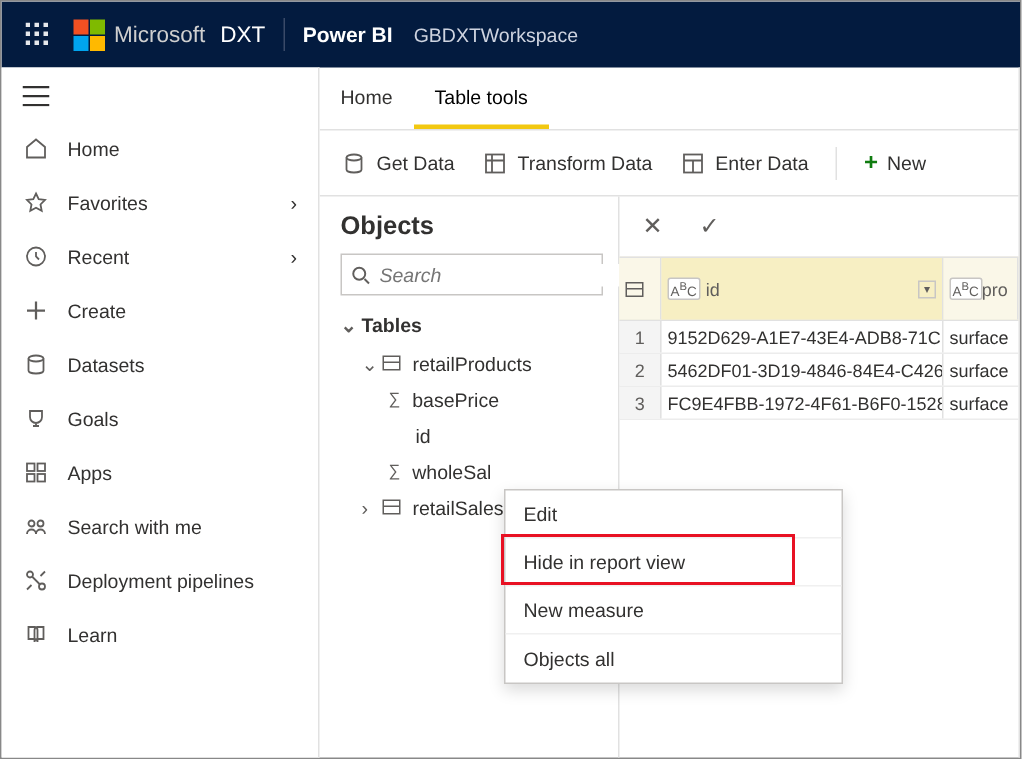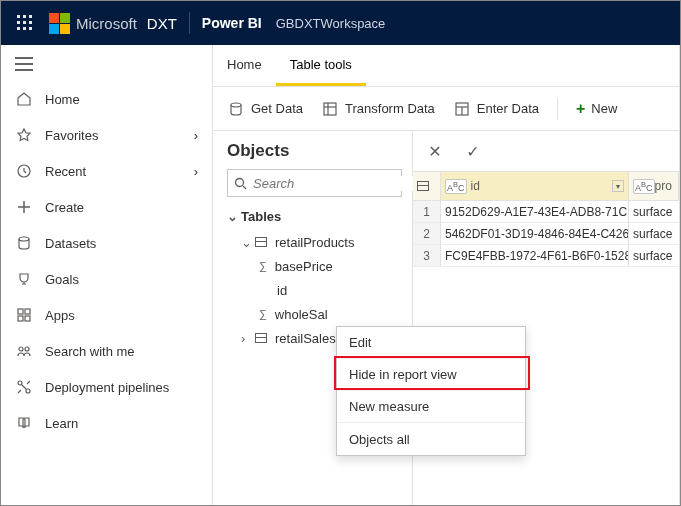--- a/index.html
+++ b/index.html
@@ -53,35 +53,35 @@
   .indent-1{padding-left:14px;} .indent-2{padding-left:32px;} .indent-3{padding-left:50px;}
   .sigma::before{content:"∑"; color:#605e5c; margin-right:4px; font-size:11px;}
   .table-icon{width:12px;height:10px;border:1px solid #605e5c;display:inline-block;margin-right:4px;position:relative;}
   .table-icon::before{content:"";position:absolute;left:0;right:0;top:3px;border-top:1px solid #605e5c;}
   .chev{display:inline-block;width:10px;color:#605e5c;}
 
   
   .grid-wrap { flex:1; display:flex; flex-direction:column; min-width:0;}
   .grid-toolbar{ height:40px; display:flex; align-items:center; gap:10px; padding:0 8px; color:#605e5c;}
   .tb-btn{width:28px;height:28px;display:flex;align-items:center;justify-content:center;font-size:16px;}
-  .grid-header{display:flex;background:#f5f0d9;border-top:1px solid #e1e1e1;border-bottom:1px solid #e1e1e1;height:30px;align-items:stretch;}
+  .grid-header{display:flex;background:#f5f0d9;border-top:1px solid #e1e1e1;border-bottom:1px solid #e1e1e1;height:43px;align-items:stretch;}
   .gh-cell{border-right:1px solid #e1e1e1;display:flex;align-items:center;padding:0 4px;font-size:12px;color:#605e5c;white-space:nowrap;overflow:hidden;}
   .gh-rownum{width:28px;background:#faf7e8;}
   .gh-id{flex:1;background:#faf7e8;min-width:0;gap:4px;}
   .gh-id.sel{background:#f7efc3;}
   .gh-pro{width:50px;background:#faf7e8;}
   .abc{font-size:9px;background:#fff;border:1px solid #c8c6c4;padding:0 1px;border-radius:2px;}
   .dd{margin-left:auto;border:1px solid #c8c6c4;width:12px;height:12px;display:flex;align-items:center;justify-content:center;font-size:8px;}
   .grid-row{display:flex;height:22px;font-size:12px;border-bottom:1px solid #ececec;}
   .gr-num{width:28px;background:#f4f4f4;border-right:1px solid #e1e1e1;display:flex;align-items:center;justify-content:center;color:#605e5c;}
   .gr-id{flex:1;border-right:1px solid #e1e1e1;padding:0 4px;overflow:hidden;white-space:nowrap;display:flex;align-items:center;min-width:0;}
   .gr-pro{width:50px;padding:0 4px;overflow:hidden;white-space:nowrap;display:flex;align-items:center;}
 
   
-  .context-menu{position:absolute;left:336px;top:326px;width:190px;background:#fff;border:1px solid #c8c6c4;box-shadow:0 4px 10px rgba(0,0,0,.15);z-index:50;}
+  .context-menu{position:absolute;left:336px;top:326px;width:226px;background:#fff;border:1px solid #c8c6c4;box-shadow:0 4px 10px rgba(0,0,0,.15);z-index:50;}
   .cm-item{height:32px;display:flex;align-items:center;padding:0 12px;font-size:13px;cursor:pointer;border-bottom:1px solid #f0f0f0;}
   .cm-item:last-child{border-bottom:none;}
   .highlight-box{position:absolute;left:334px;top:356px;width:196px;height:34px;border:2px solid #e81123;z-index:60;pointer-events:none;}
 
   svg{display:block;}
 </style>
 </head>
 <body>
 
 <div class="top-header">

